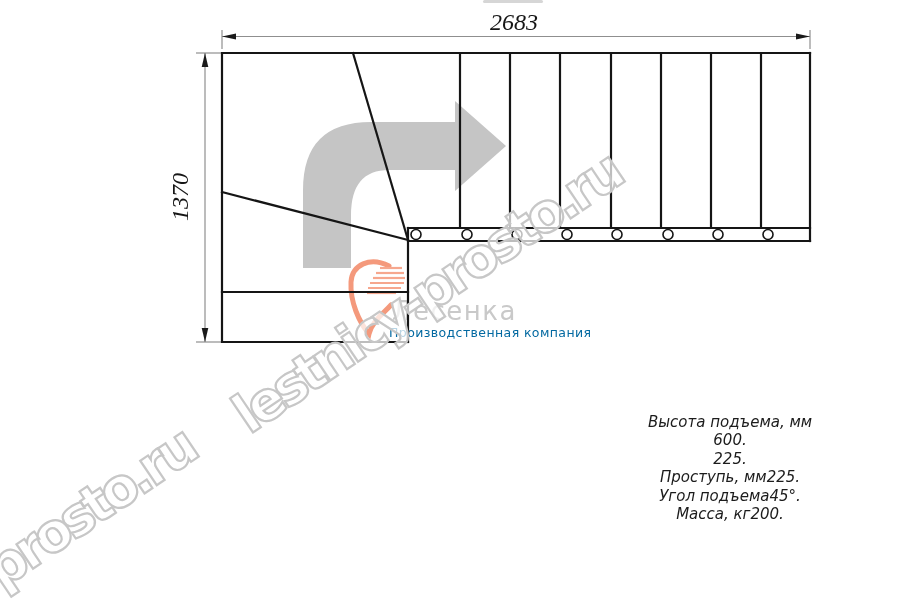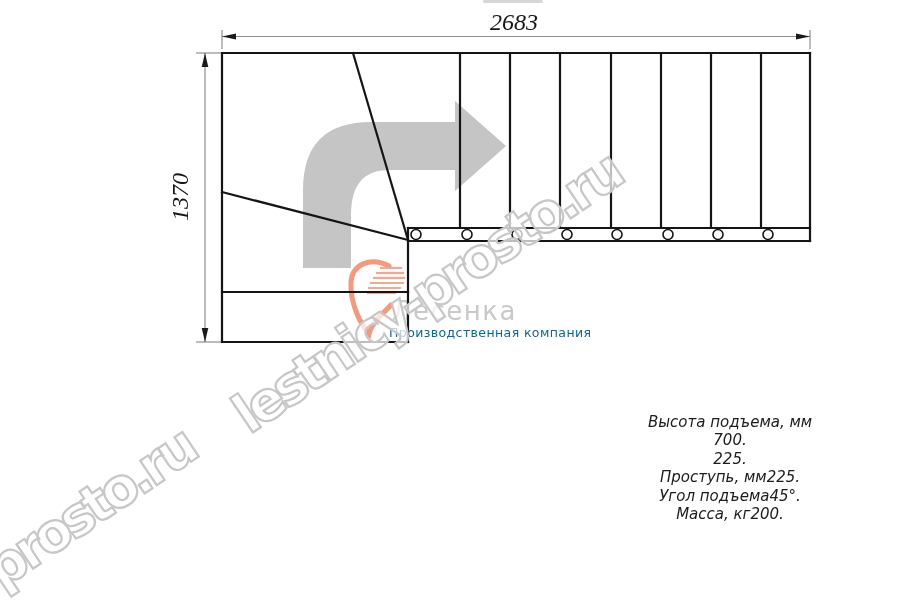--- a/index.html
+++ b/index.html
@@ -117,21 +117,21 @@
   </svg>
 
   <div class="wm wm1">lestnicy-prosto.ru</div>
   <div class="wm wm2">lestnicy-prosto.ru</div>
 
   <div class="spec-table">
       <div class="spec-row">
         <span class="spec-label">Высота подъема, мм</span>
       </div>
       <div class="spec-row">
-        <span class="spec-value">700.</span>
+        <span class="spec-value">600.</span>
       </div>
       <div class="spec-row">
         <span class="spec-value">225.</span>
       </div>
       <div class="spec-row">
         <span class="spec-label">Проступь, мм</span>
         <span class="spec-value">225.</span>
       </div>
       <div class="spec-row">
         <span class="spec-label">Угол подъема</span>

